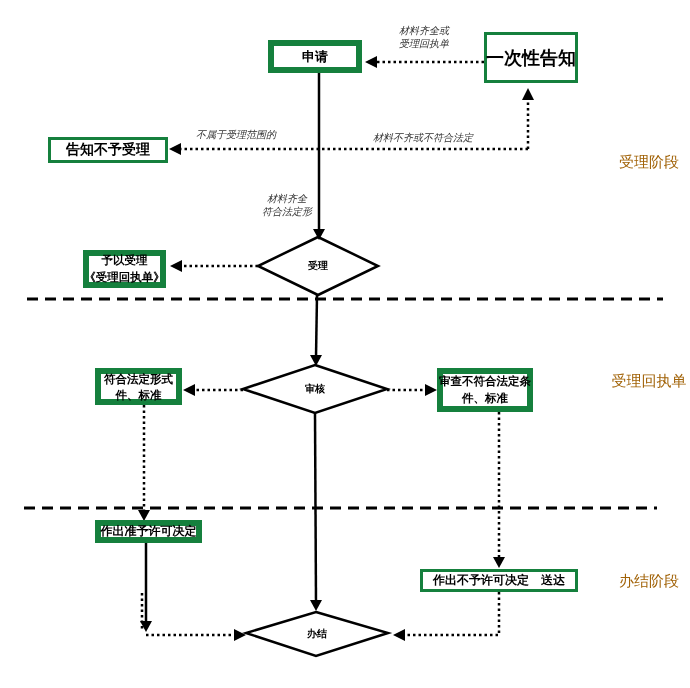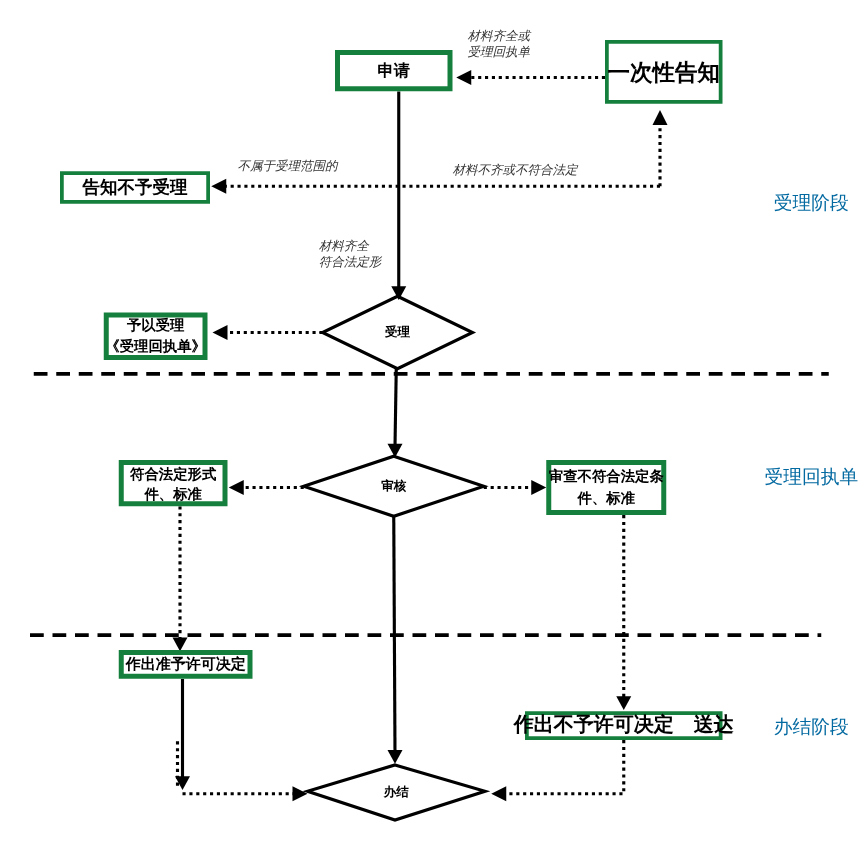--- a/index.html
+++ b/index.html
@@ -2,50 +2,50 @@
 <html><head>
 <meta charset="utf-8">
 <style>
   html,body { margin:0; padding:0; background:#ffffff; }
   .canvas {
     position:relative; width:690px; height:688px; background:#ffffff;
     font-family:"DejaVu Sans", sans-serif; overflow:hidden;
   }
   .layer { position:absolute; left:0; top:0; }
   .box {
-    position:absolute; background:#ffffff; border:4px solid #15803d;
+    position:absolute; background:#ffffff; border:6px solid #15803d;
     display:flex; flex-direction:column; align-items:center; justify-content:center;
     text-align:center; font-weight:bold; color:#000; box-sizing:border-box;
     white-space:nowrap;
   }
   #box-apply            { left:268px; top:40px;  width:94px;  height:33px; font-size:13px; }
   #box-notice           { left:484px; top:32px;  width:94px;  height:51px; font-size:18px; border-width:3px; }
   #box-notify-rejection { left:48px;  top:137px; width:120px; height:26px; font-size:14px; border-width:3px; }
   #box-grant-acceptance { left:83px;  top:250px; width:83px;  height:38px; font-size:11.5px; line-height:17px; }
   #box-review-pass      { left:95px;  top:368px; width:87px;  height:37px; font-size:11.5px; line-height:16px; }
   #box-review-fail      { left:437px; top:368px; width:96px;  height:44px; font-size:11.5px; line-height:17px; }
   #box-grant-decision   { left:95px;  top:520px; width:107px; height:23px; font-size:12px; }
-  #box-deny-decision    { left:420px; top:569px; width:158px; height:23px; font-size:16px; border-width:3px; }
+  #box-deny-decision    { left:420px; top:569px; width:158px; height:23px; font-size:12px; border-width:3px; }
   .diamond-label {
     position:absolute; width:60px; text-align:center; font-weight:bold;
     font-size:10px; color:#000;
   }
   #lbl-accept   { left:288px; top:259px; }
   #lbl-review   { left:285px; top:382px; }
   #lbl-complete { left:287px; top:627px; }
   .stage-label {
     position:absolute; left:609px; width:80px; text-align:center;
-    font-size:15px; color:#0369a1;
+    font-size:15px; color:#a16207;
   }
   #stage-1 { top:153px; }
   #stage-2 { top:372px; }
   #stage-3 { top:572px; }
   .edge-label {
     position:absolute; font-style:italic; font-size:10px; color:#333;
-    line-height:13px;font-family:Liberation Mono, monospace;
+    text-align:center; line-height:13px;
   }
   #lbl-materials-ok-form    { left:374px; top:24px;  width:100px; }
   #lbl-not-in-scope         { left:190px; top:128px; width:92px;  }
   #lbl-materials-incomplete { left:362px; top:131px; width:122px; }
   #lbl-materials-ok         { left:255px; top:192px; width:64px;  }
 </style>
 </head>
 <body>
 
 <div class="canvas">

